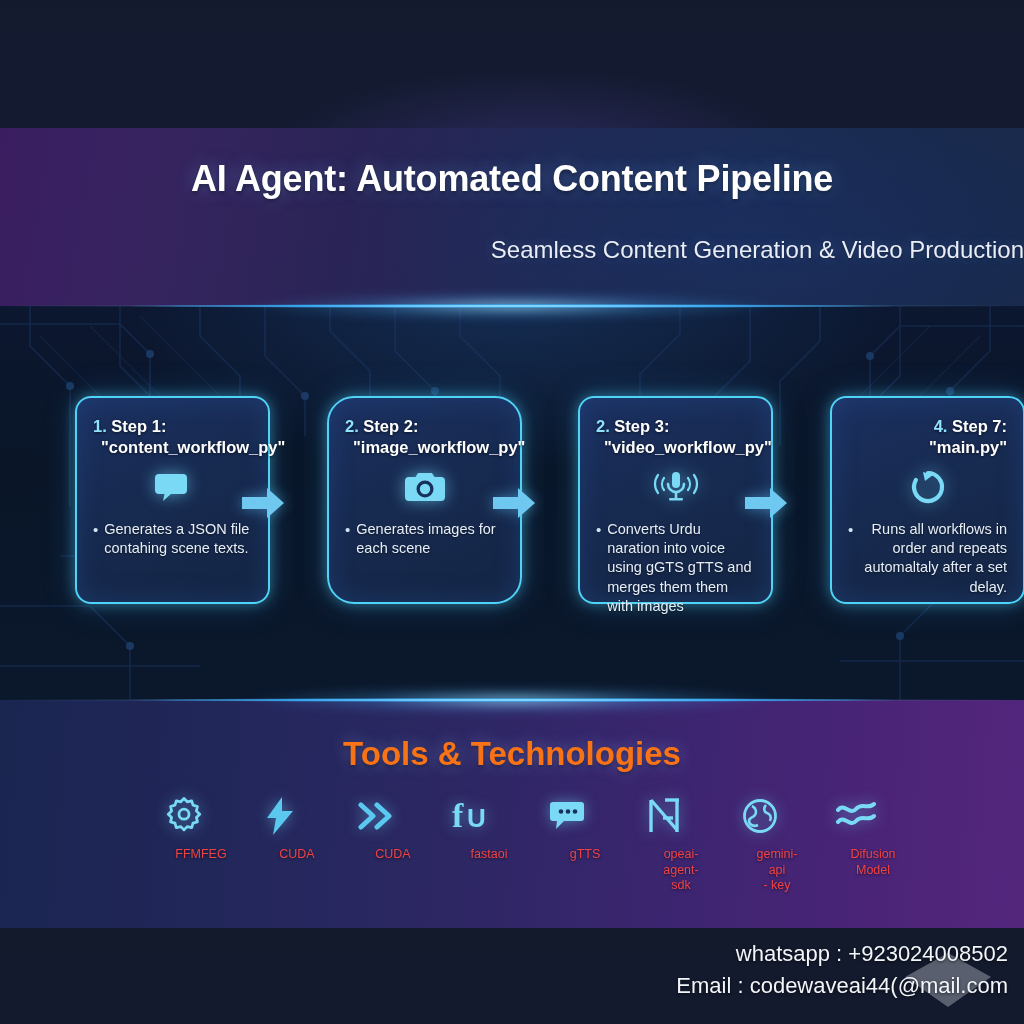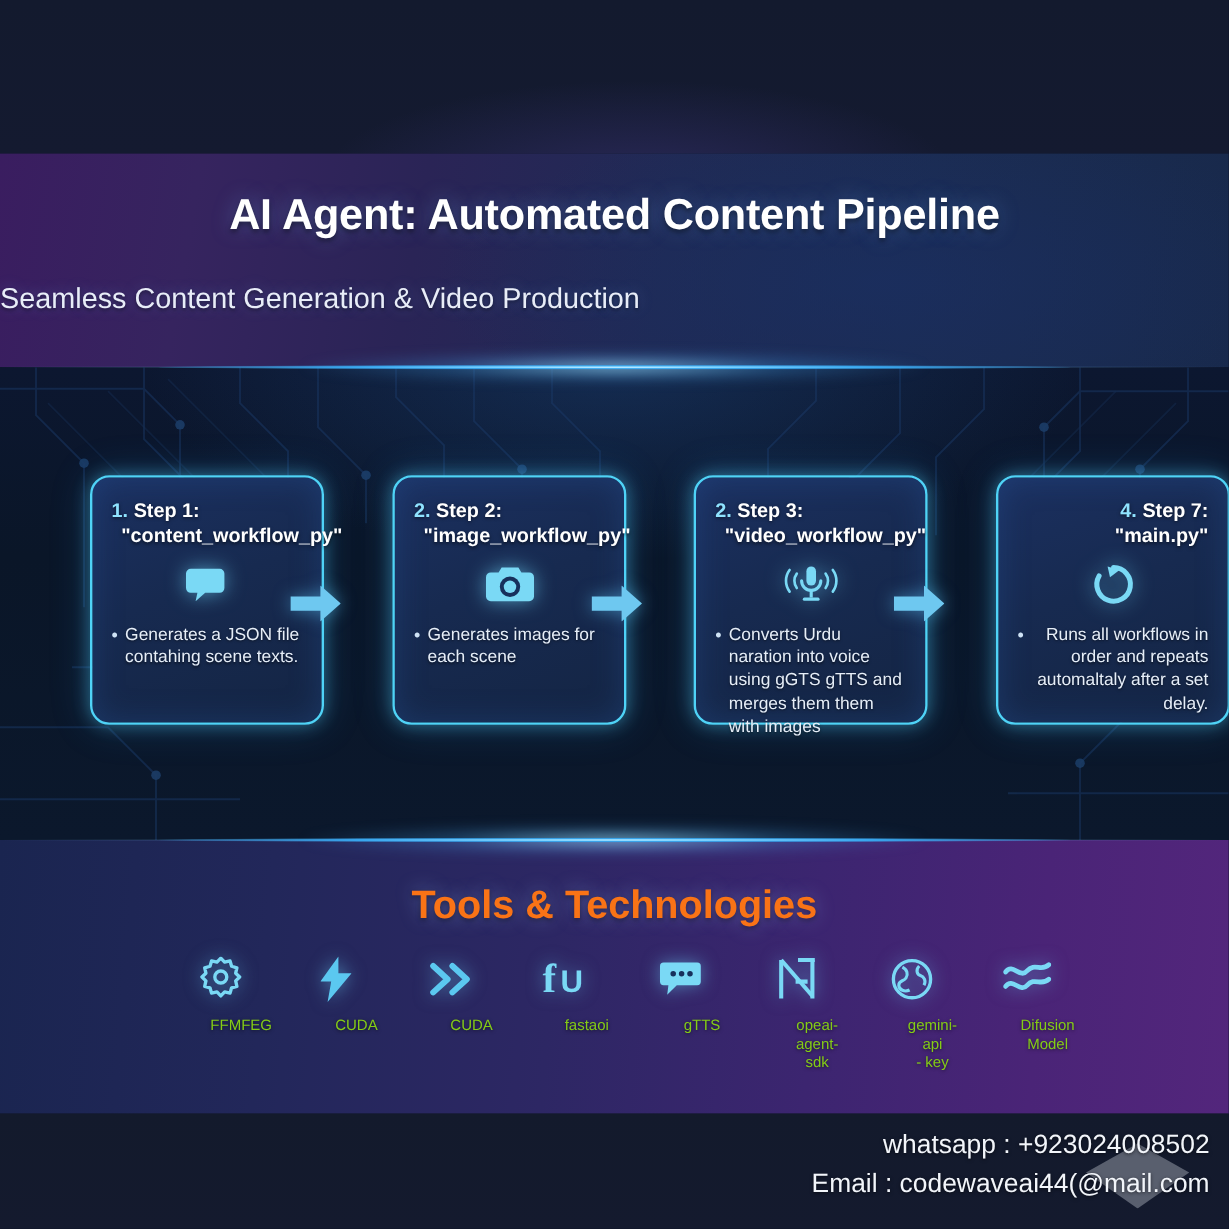--- a/index.html
+++ b/index.html
@@ -64,38 +64,38 @@
   
   .circuit { position:absolute; inset:0; opacity:.55; }
 
   
   .title {
     position:absolute; left:0; top:158px; width:1024px; text-align:center;
     font-size:36px; font-weight:bold; color:#ffffff; letter-spacing:-.2px;
     text-shadow:0 0 18px rgba(120,180,255,.35), 0 2px 4px rgba(0,0,0,.5);
   }
   .subtitle {
-    position:absolute; left:0; top:236px; width:1024px; text-align:left;
+    position:absolute; left:0; top:236px; width:1024px; text-align:right;
     font-size:24px; color:#e8edf8; font-weight:400;
     text-shadow:0 0 12px rgba(120,180,255,.3), 0 1px 3px rgba(0,0,0,.45);
   }
 
   
   .cards { position:absolute; left:0; top:306px; width:1024px; height:394px; }
   .card {
     position:absolute; top:90px; width:195px; height:208px;
     border-radius:16px;
     border:2px solid #4fd3f7;
     background:linear-gradient(160deg,#1b3060 0%, #172a50 45%, #142544 100%);
     box-shadow:0 0 14px rgba(79,211,247,.45), 0 0 34px rgba(50,150,230,.22), inset 0 0 26px rgba(40,90,160,.35);
     padding:18px 16px 12px 16px;
     margin-left:44px;
   }
   #card-1 { left:31px; }
-  #card-2 { left:283px; }
+  #card-2 { left:283px;border-radius:27px; }
   #card-3 { left:534px; }
   #card-4 { left:786px;text-align:right; }
 
   .card-title { font-size:16.5px; font-weight:bold; line-height:1.28; color:#ffffff;
     text-shadow:0 1px 3px rgba(0,0,0,.55); }
   .card-title .num { color:#8fe3ff; }
   .card-file { display:block; padding-left:8px; }
   .card-icon { height:46px; display:flex; align-items:center; justify-content:center; margin-top:6px; }
   .card-icon svg { filter:drop-shadow(0 0 8px rgba(110,215,250,.6)); }
   .card-body { display:flex; margin-top:10px; }
@@ -115,21 +115,21 @@
     text-shadow:0 0 16px rgba(150,190,255,.4), 0 2px 4px rgba(0,0,0,.45);
   }
   .tools-row {
     position:absolute; left:140px; top:793px; width:760px;
     display:flex; justify-content:space-between; align-items:flex-start;
   }
   .tool { width:88px; display:flex; flex-direction:column; align-items:center; }
   .tool .glyph { height:46px; display:flex; align-items:center; justify-content:center; }
   .tool .glyph svg { filter:drop-shadow(0 0 7px rgba(110,210,250,.5)); }
   .tool .label {
-    margin-top:8px; font-size:12.5px; color:#84cc16; text-align:center; line-height:1.25;
+    margin-top:8px; font-size:12.5px; color:#ef4444; text-align:center; line-height:1.25;
     text-shadow:0 1px 3px rgba(0,0,0,.55);
     margin-left:34px;
   }
 
   
   .contact {
     position:absolute; right:16px; top:938px; width:540px; text-align:right;
     font-size:22px; line-height:1.45; color:#f2f5fa;
     text-shadow:0 1px 3px rgba(0,0,0,.6);
   }

